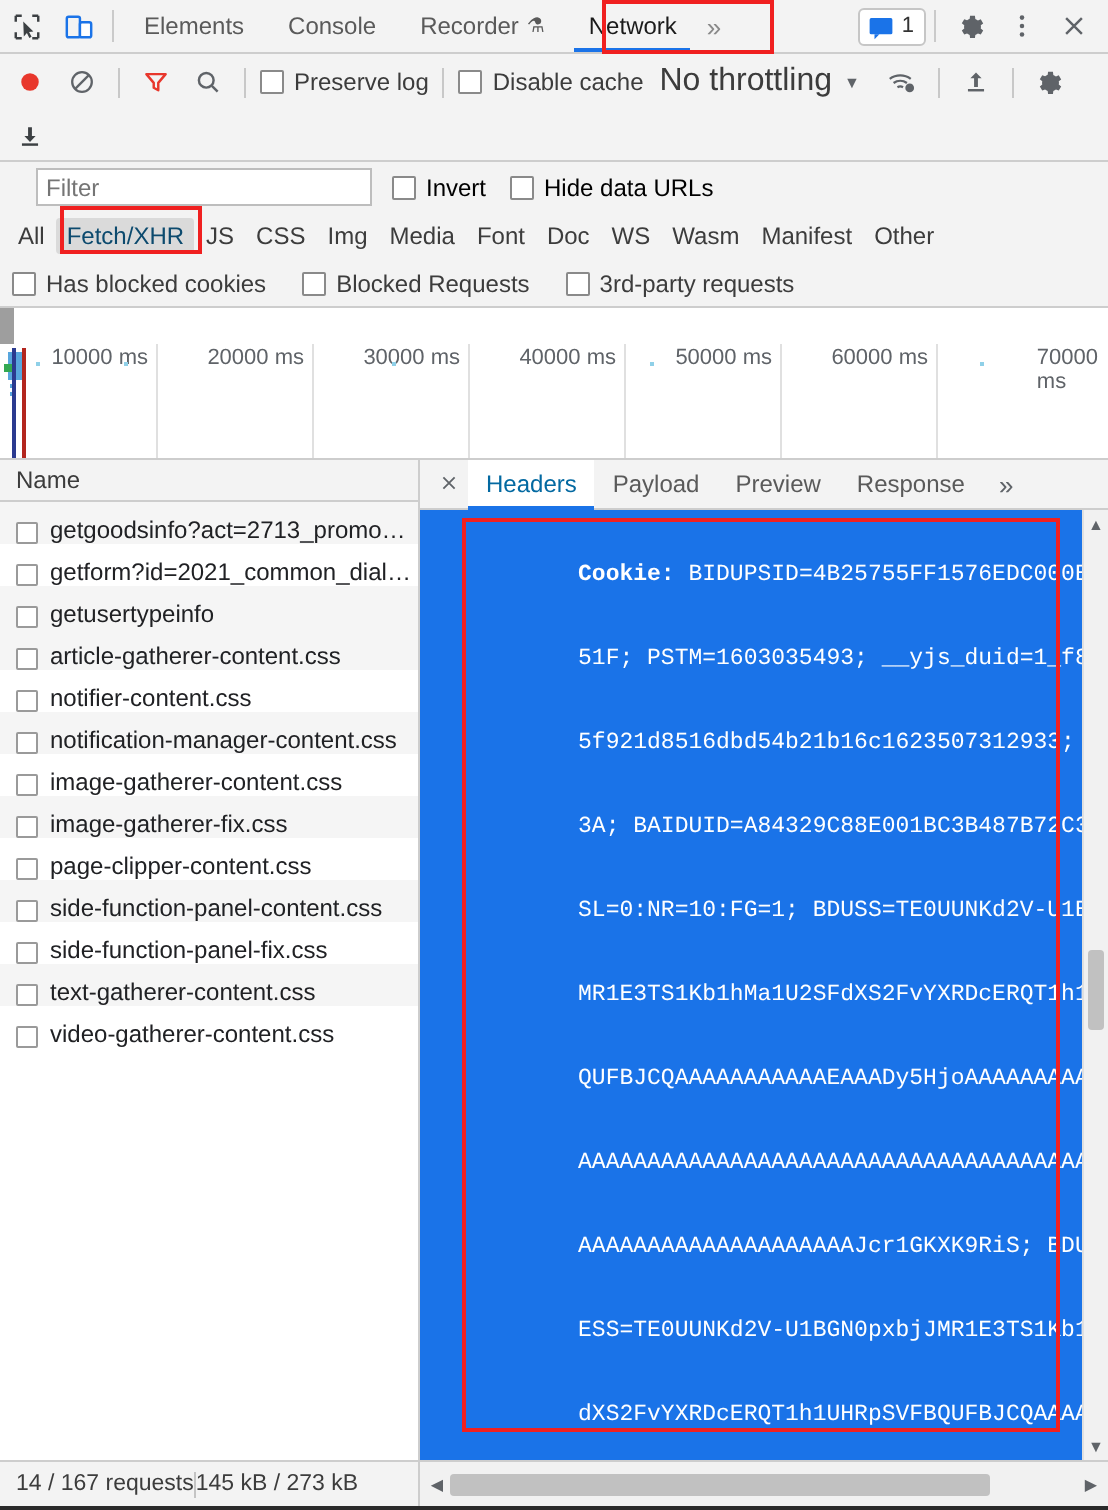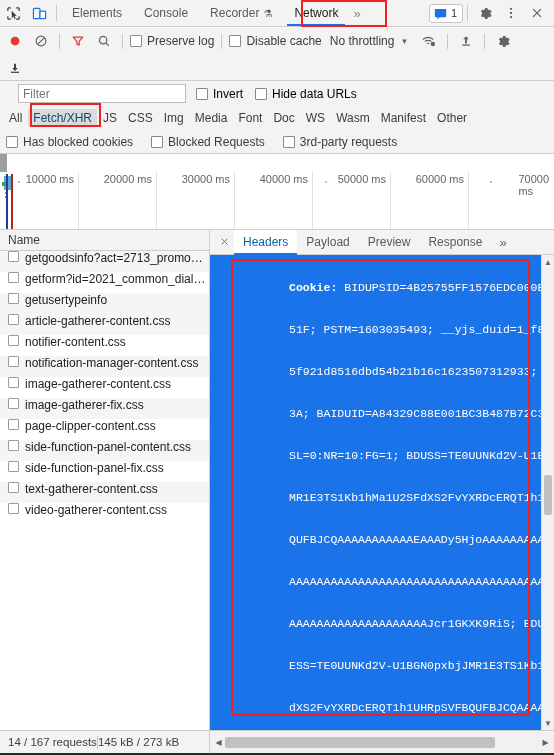--- a/index.html
+++ b/index.html
@@ -48,21 +48,21 @@
     min-height: 26px; display: flex; align-items: center;
     background: #f3f3f3; padding: 0 2px; border-bottom: 1px solid #cdcdcd;
   }
   .nb-icon { width: 26px; height: 24px; display: flex; align-items: center; justify-content: center; }
   .nb-sep { width: 1px; height: 15px; background: #c8c8c8; margin: 0 5px; }
   .cbx-wrap { display: flex; align-items: center; gap: 5px; padding: 0 2px; white-space: nowrap; }
   .cbx {
     width: 12px; height: 12px; border: 1px solid #8a8a8a; background: #fff;
     border-radius: 1px; display: inline-block; flex: none;
   }
-  .throttle { font-size: 12px; color: #3c3c3c; padding-left: 6px; white-space: nowrap; }
+  .throttle { font-size: 16px; color: #3c3c3c; padding-left: 6px; white-space: nowrap; }
   .caret-dn { font-size: 8px; color: #5f6368; padding: 0 8px 0 6px; }
 
   
   .filterbar {
     min-height: 25px; display: flex; align-items: center; background: #f3f3f3;
     padding: 2px 2px 2px 0; gap: 8px;
   }
   .filter-input {
     width: 168px; height: 19px; border: 1px solid #bdbdbd; background: #fff;
     font-size: 12px; color: #757575; padding: 0 4px; margin-left: 18px;
@@ -104,21 +104,21 @@
     width: 210px; min-width: 210px; display: flex; flex-direction: column;
     background: #fff; border-right: 1px solid #cdcdcd; min-height: 0;
   }
   .list-header {
     height: 21px; min-height: 21px; display: flex; align-items: center;
     font-size: 12px; color: #3c3c3c; padding-left: 8px;
     background: #f3f3f3; border-bottom: 1px solid #cdcdcd;
   }
   .list-body { flex: 1; overflow: hidden; }
   .req-row {
-    height: 21px; display: flex; align-items: flex-start; gap: 6px;
+    height: 21px; display: flex; align-items: flex-end; gap: 6px;
     padding-left: 8px; font-size: 12px; color: #202124; white-space: nowrap; overflow: hidden;
   }
   .req-row.odd { background: #f5f5f5; }
   .req-row.even { background: #ffffff; }
   .req-cb {
     width: 11px; height: 11px; border: 1px solid #9a9a9a; background: #fff;
     border-radius: 1px; flex: none;
   }
   .req-name { overflow: hidden; text-overflow: ellipsis; }
 

